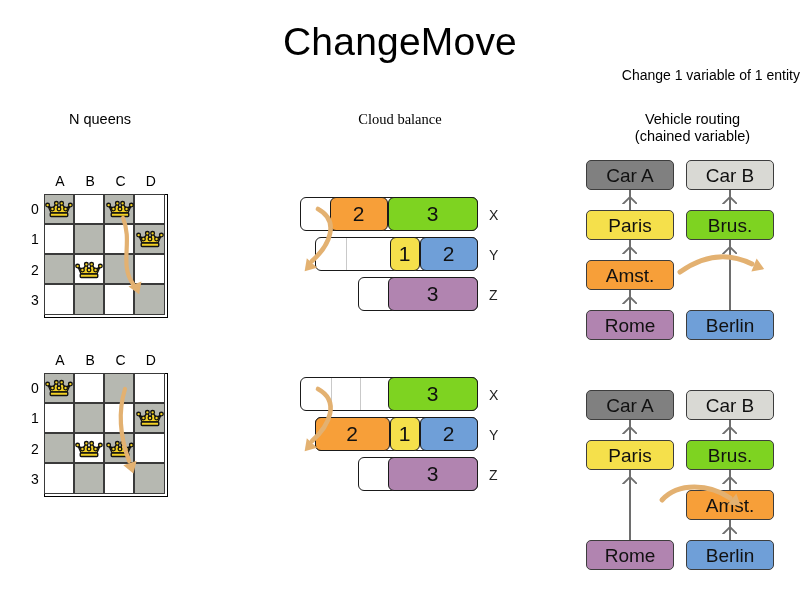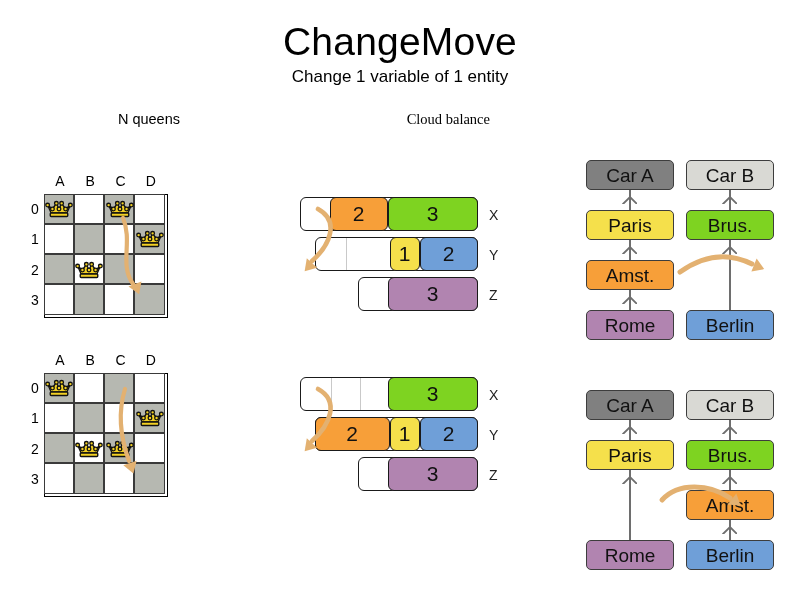--- a/index.html
+++ b/index.html
@@ -9,25 +9,25 @@
     position:relative;
   }
   .abs{position:absolute;}
 
   
   #title{
     left:0;top:22px;width:800px;text-align:center;
     font-size:39px;font-weight:400;letter-spacing:.2px;line-height:1;
   }
   #subtitle{
-    left:0;top:68px;width:800px;text-align:center;
-    font-size:17px;font-weight:400;line-height:1;
+    left:0;top:68px;width:800px;text-align:right;
+    font-size:14px;font-weight:400;line-height:1;
   }
   .section-head{
-    text-align:right;font-size:14.5px;line-height:17px;
+    text-align:center;font-size:14.5px;line-height:17px;
   }
   #head-queens{left:20px;top:111px;width:160px;}
   #head-cloud{left:310px;top:111px;width:180px;font-family:Liberation Serif, serif;}
   #head-route{left:600px;top:111px;width:185px;}
   .col-labels{position:absolute;left:47px;top:179px;width:120px;height:16px;}
   .col-labels span{
     position:absolute;width:30px;text-align:center;font-size:14px;line-height:16px;
   }
   .row-labels span{
     position:absolute;left:0;width:14px;text-align:center;font-size:14px;line-height:30px;
@@ -65,20 +65,22 @@
 </style>
 </head>
 <body>
 
 <div class="abs" id="title">ChangeMove</div>
 <div class="abs" id="subtitle">Change 1 variable of 1 entity</div>
 
 <div class="abs section-head" id="head-queens">N queens</div>
 <div class="abs section-head" id="head-cloud">Cloud balance</div>
 <div class="abs section-head" id="head-route">
+  <div>Vehicle routing</div>
+  <div>(chained variable)</div>
 </div>
 
 <div class="abs" id="queens-before" style="left: 0px; top: 0px; width: 800px; height: 600px;">
     <div class="col-labels" style="top: 173px; left: 45px;">
       <span style="left: 0px;">A</span>
       <span style="left: 30.25px;">B</span>
       <span style="left: 60.5px;">C</span>
       <span style="left: 90.75px;">D</span>
     </div>
     <div class="row-labels">

